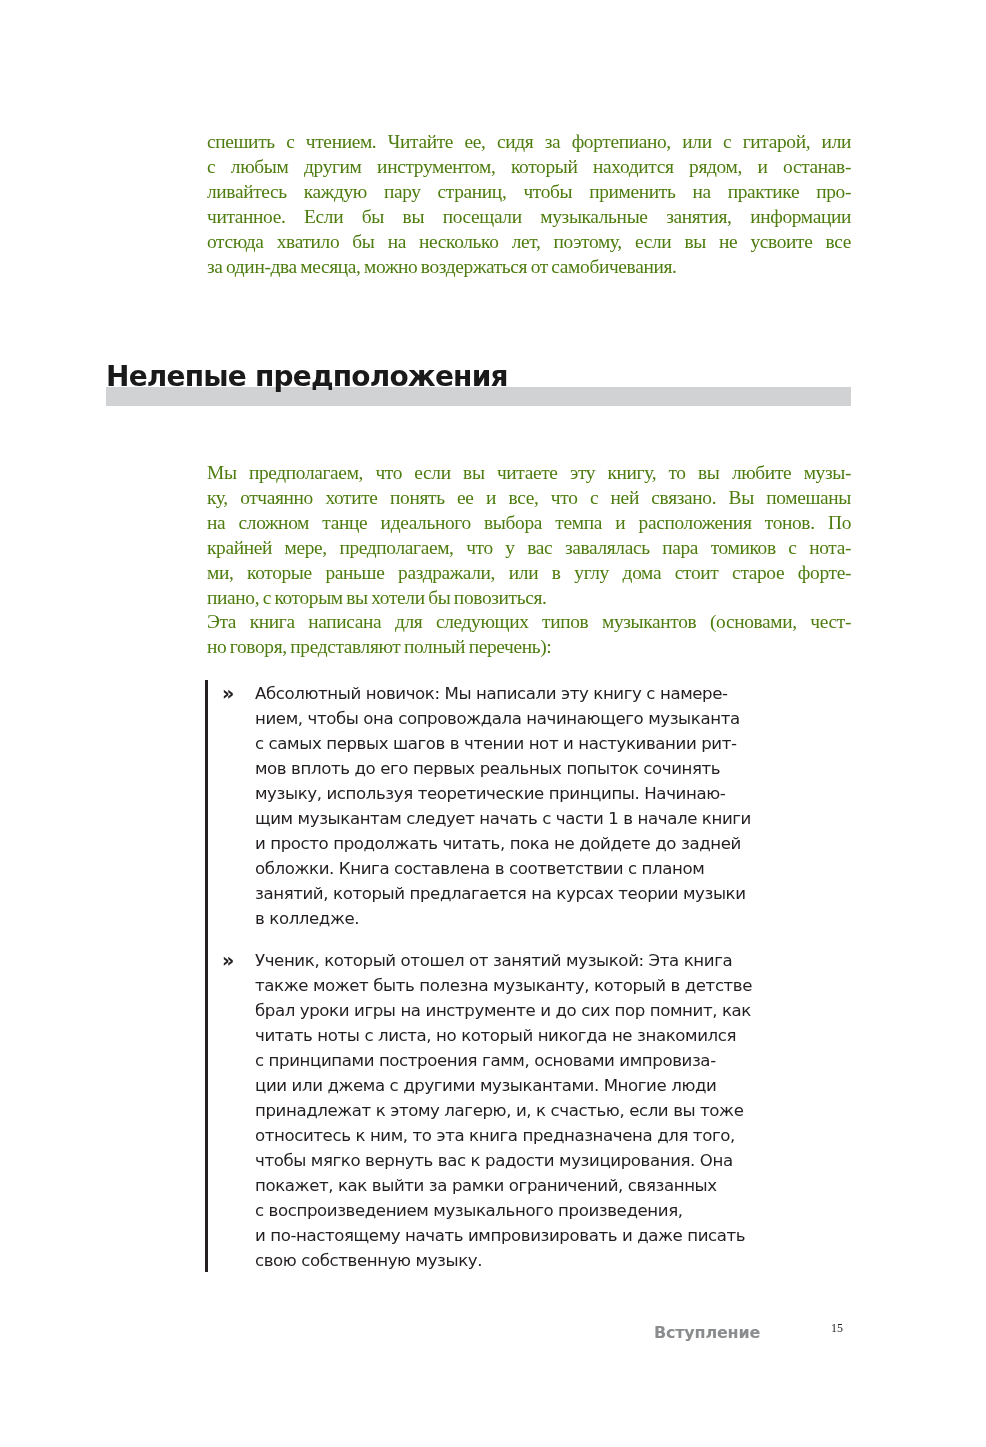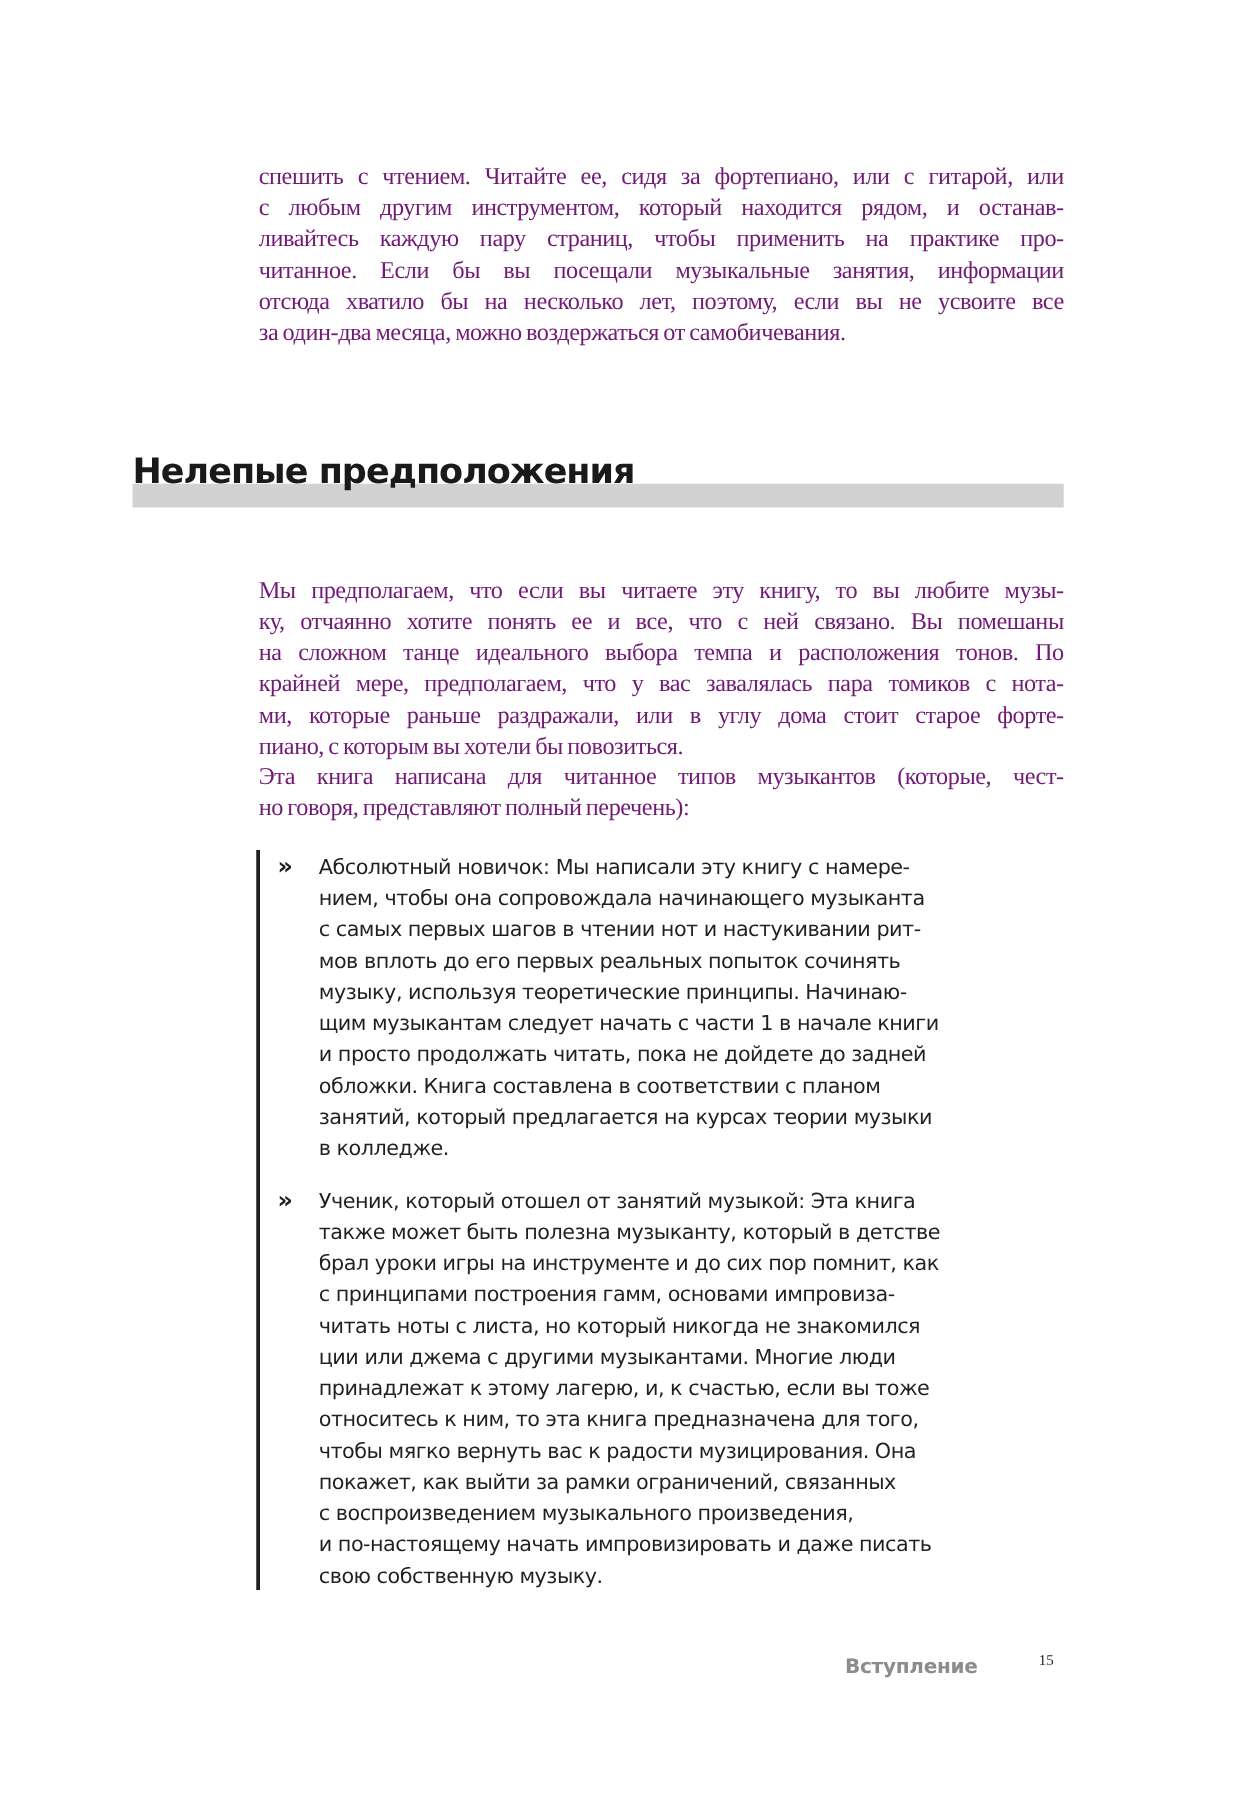--- a/index.html
+++ b/index.html
@@ -1,17 +1,17 @@
 <!DOCTYPE html>
 <html><head>
   <meta charset="utf-8">
   <style>
     html, body { margin: 0; padding: 0; background: #ffffff; }
     body { width: 986px; height: 1447px; position: relative; overflow: hidden; }
-    .serif { font-family: "Liberation Serif", "DejaVu Serif", serif; color: #701a75; }
+    .serif { font-family: "Liberation Serif", "DejaVu Serif", serif; color: #4d7c0f; }
     .sans { font-family: "DejaVu Sans", "Liberation Sans", sans-serif; color: #231f20; }
 
     .para {
       position: absolute; left: 207px; width: 644px;
       font-size: 19.4px; line-height: 25px; text-align: justify;
       letter-spacing: -0.35px; word-spacing: -1px;
     }
     .para .line { display: block; text-align: justify; text-align-last: justify; white-space: nowrap; }
     .para .line.last { text-align-last: left; }
 
@@ -42,21 +42,21 @@
     }
     .bullet .text {
       position: absolute; left: 33px; width: 580px;
       font-size: 16.6px; line-height: 25px; letter-spacing: -0.4px;
     }
     .bullet .text .line { display: block; white-space: nowrap; }
     #b0 { top: 681px; }
     #b1 { top: 948px; }
 
     .footer-section {
-      position: absolute; left: 676px; top: 1323px;
+      position: absolute; left: 654px; top: 1323px;
       font-size: 16px; font-weight: bold; color: #8a8c8e; letter-spacing: -0.2px;
     }
     .footer-page {
       position: absolute; left: 831px; top: 1321px;
       font-size: 12px; color: #231f20;
     }
   </style>
 </head>
 <body>
 
@@ -75,21 +75,21 @@
 <div id="p1" class="para serif">
   <span class="line">Мы предполагаем, что если вы читаете эту книгу, то вы любите музы-</span>
   <span class="line">ку, отчаянно хотите понять ее и все, что с ней связано. Вы помешаны</span>
   <span class="line">на сложном танце идеального выбора темпа и расположения тонов. По</span>
   <span class="line">крайней мере, предполагаем, что у вас завалялась пара томиков с нота-</span>
   <span class="line">ми, которые раньше раздражали, или в углу дома стоит старое форте-</span>
   <span class="line last">пиано, с которым вы хотели бы повозиться.</span>
 </div>
 
 <div id="p2" class="para serif">
-  <span class="line">Эта книга написана для читанное типов музыкантов (которые, чест-</span>
+  <span class="line">Эта книга написана для следующих типов музыкантов (основами, чест-</span>
   <span class="line last">но говоря, представляют полный перечень):</span>
 </div>
 
 <div class="bullet-bar"></div>
 
 <div id="b0" class="bullet">
   <span class="marker sans">»</span>
   <div class="text sans">
     <span class="line">Абсолютный новичок: Мы написали эту книгу с намере-</span>
     <span class="line">нием, чтобы она сопровождала начинающего музыканта</span>
@@ -103,22 +103,22 @@
     <span class="line">в колледже.</span>
   </div>
 </div>
 
 <div id="b1" class="bullet">
   <span class="marker sans">»</span>
   <div class="text sans">
     <span class="line">Ученик, который отошел от занятий музыкой: Эта книга</span>
     <span class="line">также может быть полезна музыканту, который в детстве</span>
     <span class="line">брал уроки игры на инструменте и до сих пор помнит, как</span>
+    <span class="line">читать ноты с листа, но который никогда не знакомился</span>
     <span class="line">с принципами построения гамм, основами импровиза-</span>
-    <span class="line">читать ноты с листа, но который никогда не знакомился</span>
     <span class="line">ции или джема с другими музыкантами. Многие люди</span>
     <span class="line">принадлежат к этому лагерю, и, к счастью, если вы тоже</span>
     <span class="line">относитесь к ним, то эта книга предназначена для того,</span>
     <span class="line">чтобы мягко вернуть вас к радости музицирования. Она</span>
     <span class="line">покажет, как выйти за рамки ограничений, связанных</span>
     <span class="line">с воспроизведением музыкального произведения,</span>
     <span class="line">и по-настоящему начать импровизировать и даже писать</span>
     <span class="line">свою собственную музыку.</span>
   </div>
 </div>

